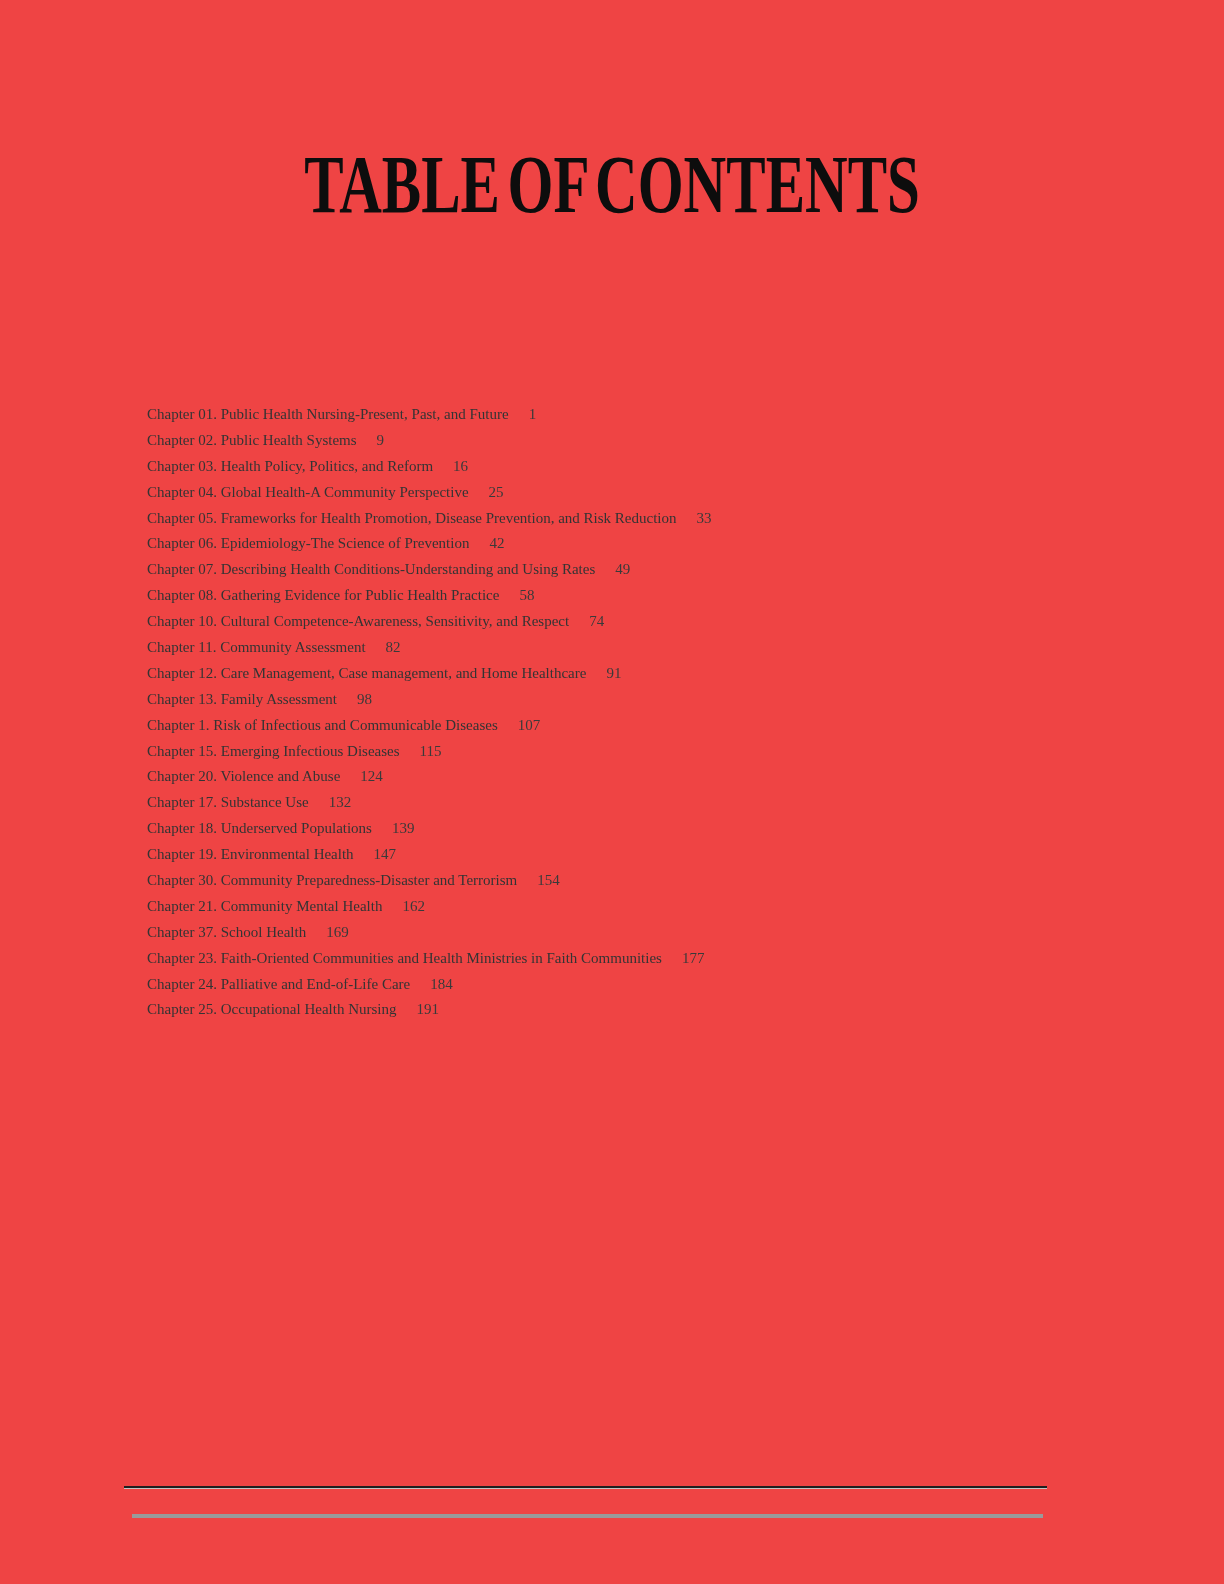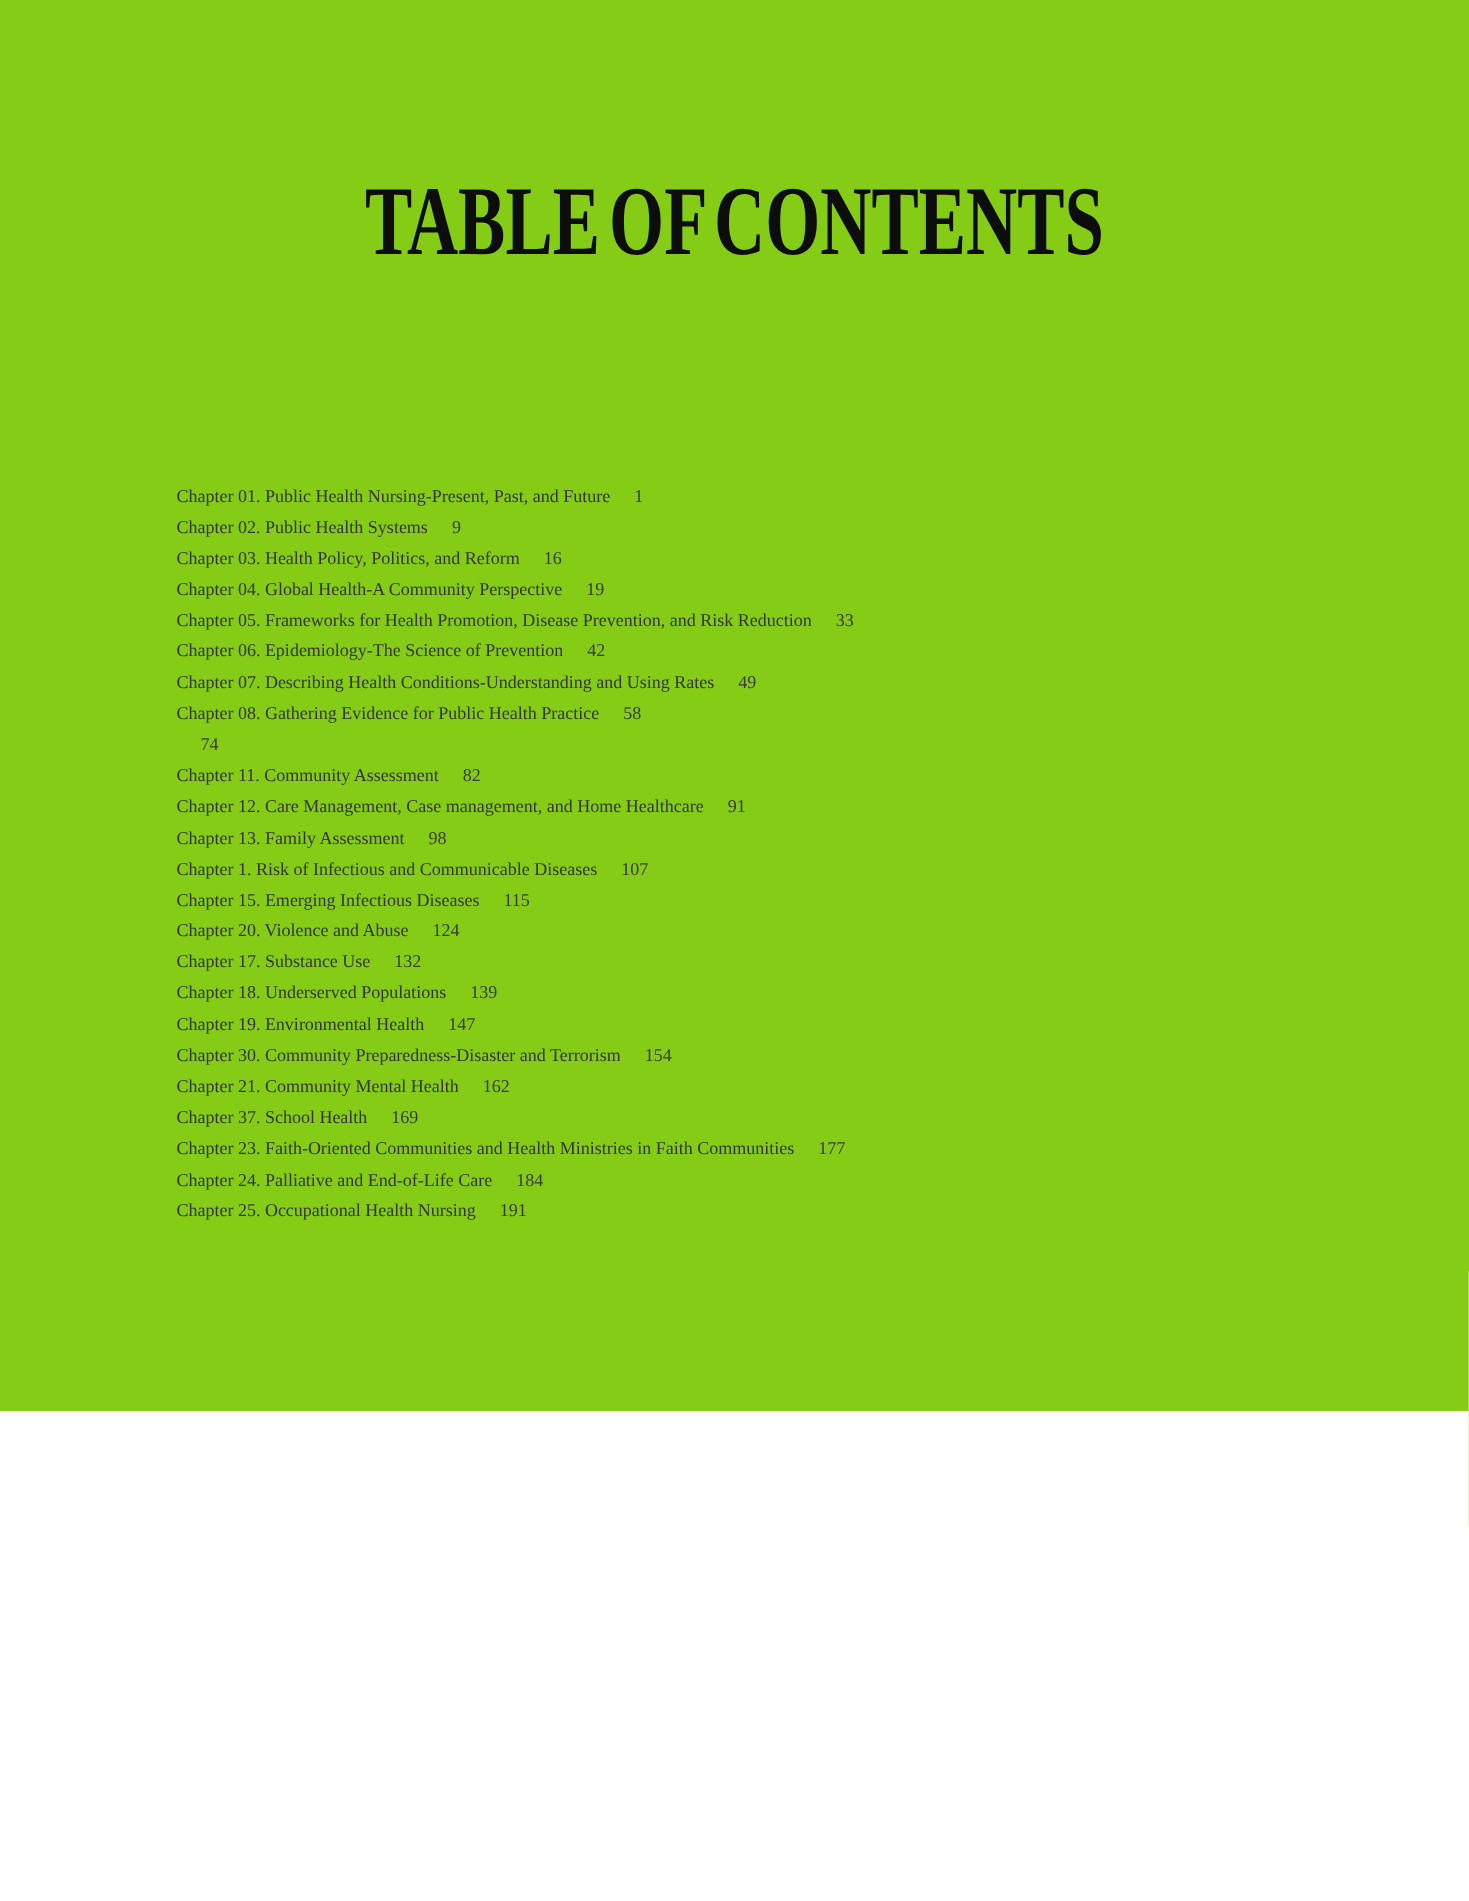--- a/index.html
+++ b/index.html
@@ -3,22 +3,22 @@
 <meta charset="utf-8">
 <style>
   html, body {
     margin: 0;
     padding: 0;
     background: #ffffff;
   }
   .page {
     position: relative;
     width: 1224px;
-    height: 1176px;
-    background: #84cc16;
+    height: 1584px;
+    background: #ef4444;
     overflow: hidden;
     font-family: "Liberation Serif", serif;
   }
   .title {
     position: absolute;
     top: 144px;
     left: 0;
     width: 100%;
     margin: 0;
     text-align: center;
@@ -88,39 +88,40 @@
       <div class="toc-row">
         <span class="toc-label">Chapter 02. Public Health Systems</span>
         <span class="toc-page">9</span>
       </div>
       <div class="toc-row">
         <span class="toc-label">Chapter 03. Health Policy, Politics, and Reform</span>
         <span class="toc-page">16</span>
       </div>
       <div class="toc-row">
         <span class="toc-label">Chapter 04. Global Health-A Community Perspective</span>
-        <span class="toc-page">19</span>
+        <span class="toc-page">25</span>
       </div>
       <div class="toc-row">
         <span class="toc-label">Chapter 05. Frameworks for Health Promotion, Disease Prevention, and Risk Reduction</span>
         <span class="toc-page">33</span>
       </div>
       <div class="toc-row">
         <span class="toc-label">Chapter 06. Epidemiology-The Science of Prevention</span>
         <span class="toc-page">42</span>
       </div>
       <div class="toc-row">
         <span class="toc-label">Chapter 07. Describing Health Conditions-Understanding and Using Rates</span>
         <span class="toc-page">49</span>
       </div>
       <div class="toc-row">
         <span class="toc-label">Chapter 08. Gathering Evidence for Public Health Practice</span>
         <span class="toc-page">58</span>
       </div>
       <div class="toc-row">
+        <span class="toc-label">Chapter 10. Cultural Competence-Awareness, Sensitivity, and Respect</span>
         <span class="toc-page">74</span>
       </div>
       <div class="toc-row">
         <span class="toc-label">Chapter 11. Community Assessment</span>
         <span class="toc-page">82</span>
       </div>
       <div class="toc-row">
         <span class="toc-label">Chapter 12. Care Management, Case management, and Home Healthcare</span>
         <span class="toc-page">91</span>
       </div>

